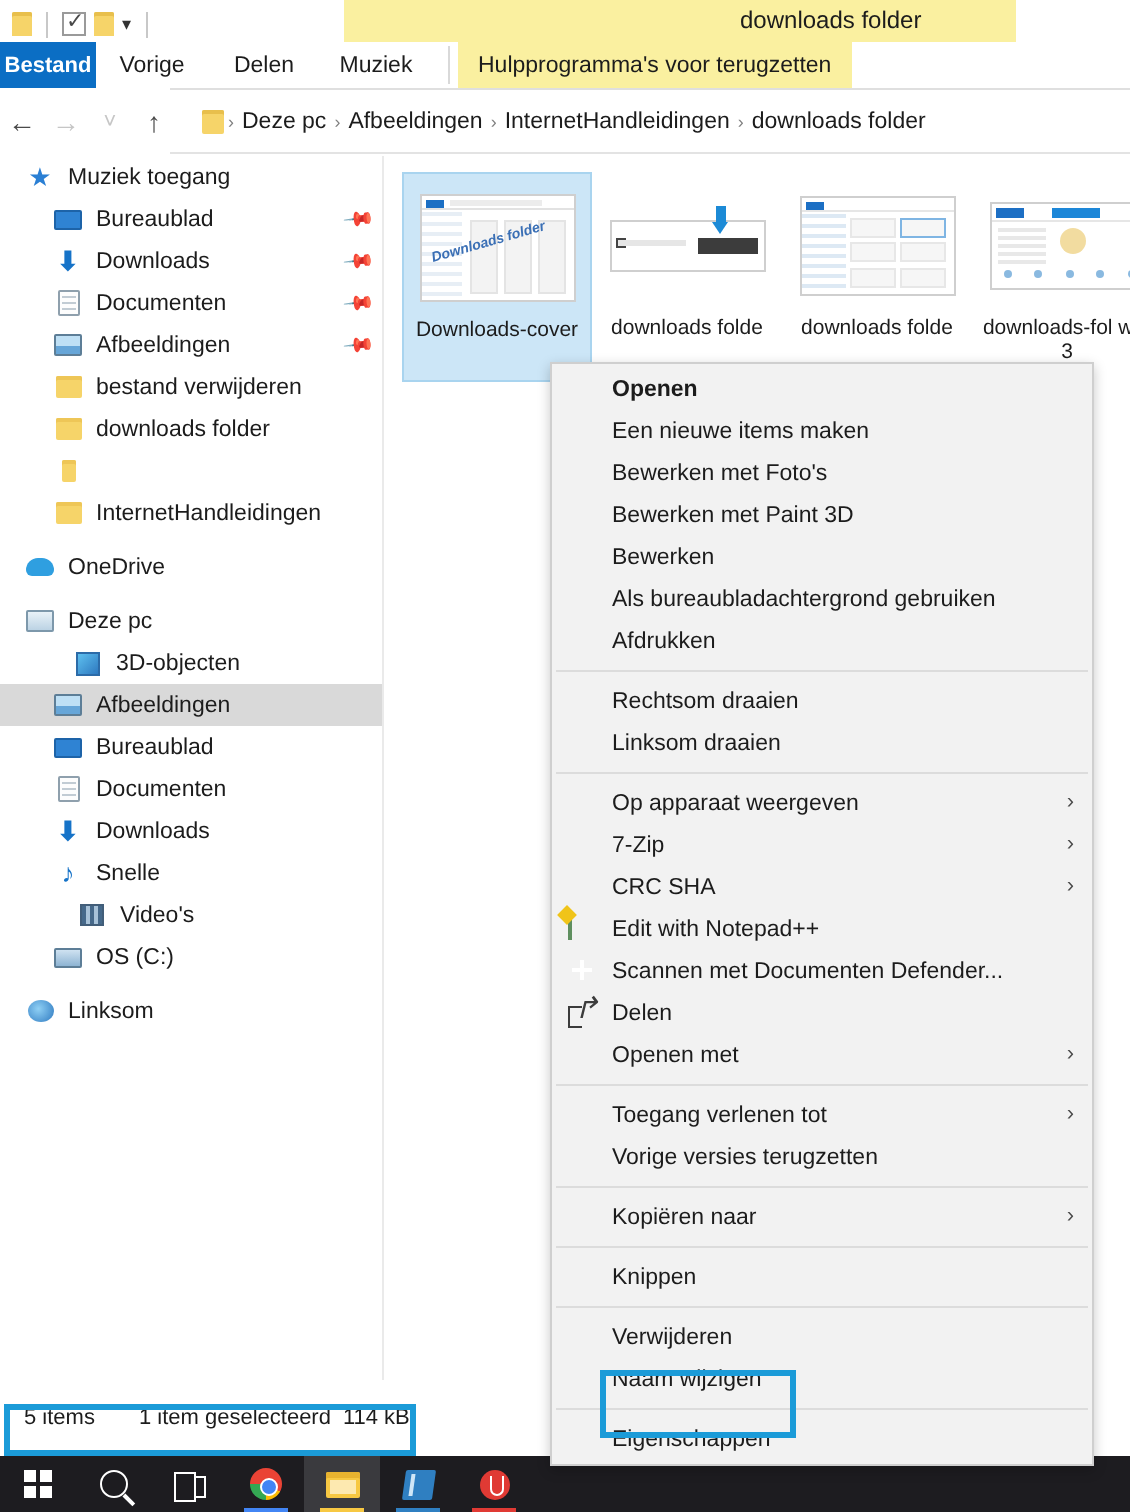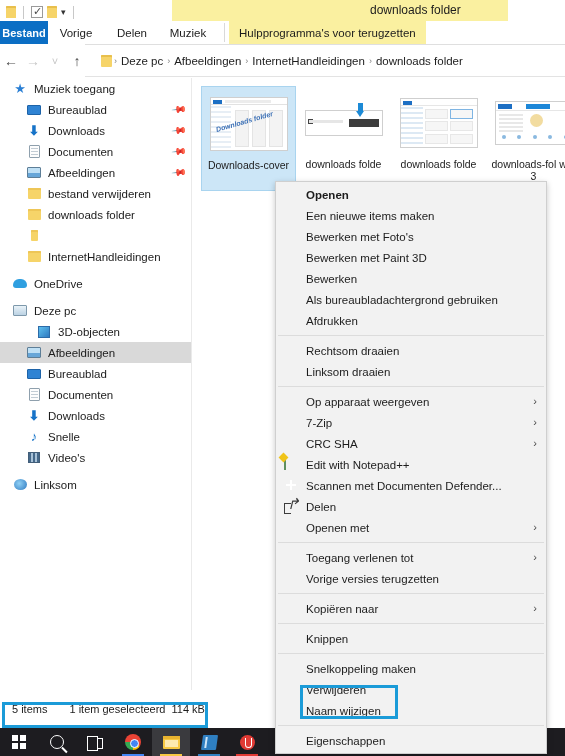--- a/index.html
+++ b/index.html
@@ -415,25 +415,31 @@
       <span class="side-label">Documenten</span>
     </div>
     <div class="side-row" style="padding-left:26px">
       <span class="side-icon ic-down">⬇</span>
       <span class="side-label">Downloads</span>
     </div>
     <div class="side-row" style="padding-left:26px">
       <span class="side-icon ic-music">♪</span>
       <span class="side-label">Snelle</span>
     </div>
-    <div class="side-row" style="padding-left:26px">
+    <div class="side-row" style="padding-left:38px">
       <span class="side-icon">
           <i class="ic-video"></i>
         </span>
       <span class="side-label">Video's</span>
+    </div>
+    <div class="side-row" style="padding-left:26px">
+      <span class="side-icon">
+          <i class="ic-drive"></i>
+        </span>
+      <span class="side-label">OS (C:)</span>
     </div>
 
     <div style="height:6px"></div>
     <div class="side-row" style="padding-left:12px">
       <span class="side-icon">
           <i class="ic-net"></i>
         </span>
       <span class="side-label">Linksom</span>
     </div>
   </div>
@@ -570,21 +576,20 @@
       <span>Kopiëren naar</span>
       <span class="ctxchev">›</span>
     </div>
 
     <div class="ctxsep"></div>
 
     <div class="ctxitem">Knippen</div>
 
     <div class="ctxsep"></div>
 
-    <div class="ctxitem">Snelkoppeling maken</div>
     <div class="ctxitem">Verwijderen</div>
     <div class="ctxitem">Naam wijzigen</div>
 
     <div class="ctxsep"></div>
 
     <div class="ctxitem">Eigenschappen</div>
   </div>
 
   <div class="hl-box" id="hl-props"></div>
   <div class="hl-box" id="hl-status"></div>

